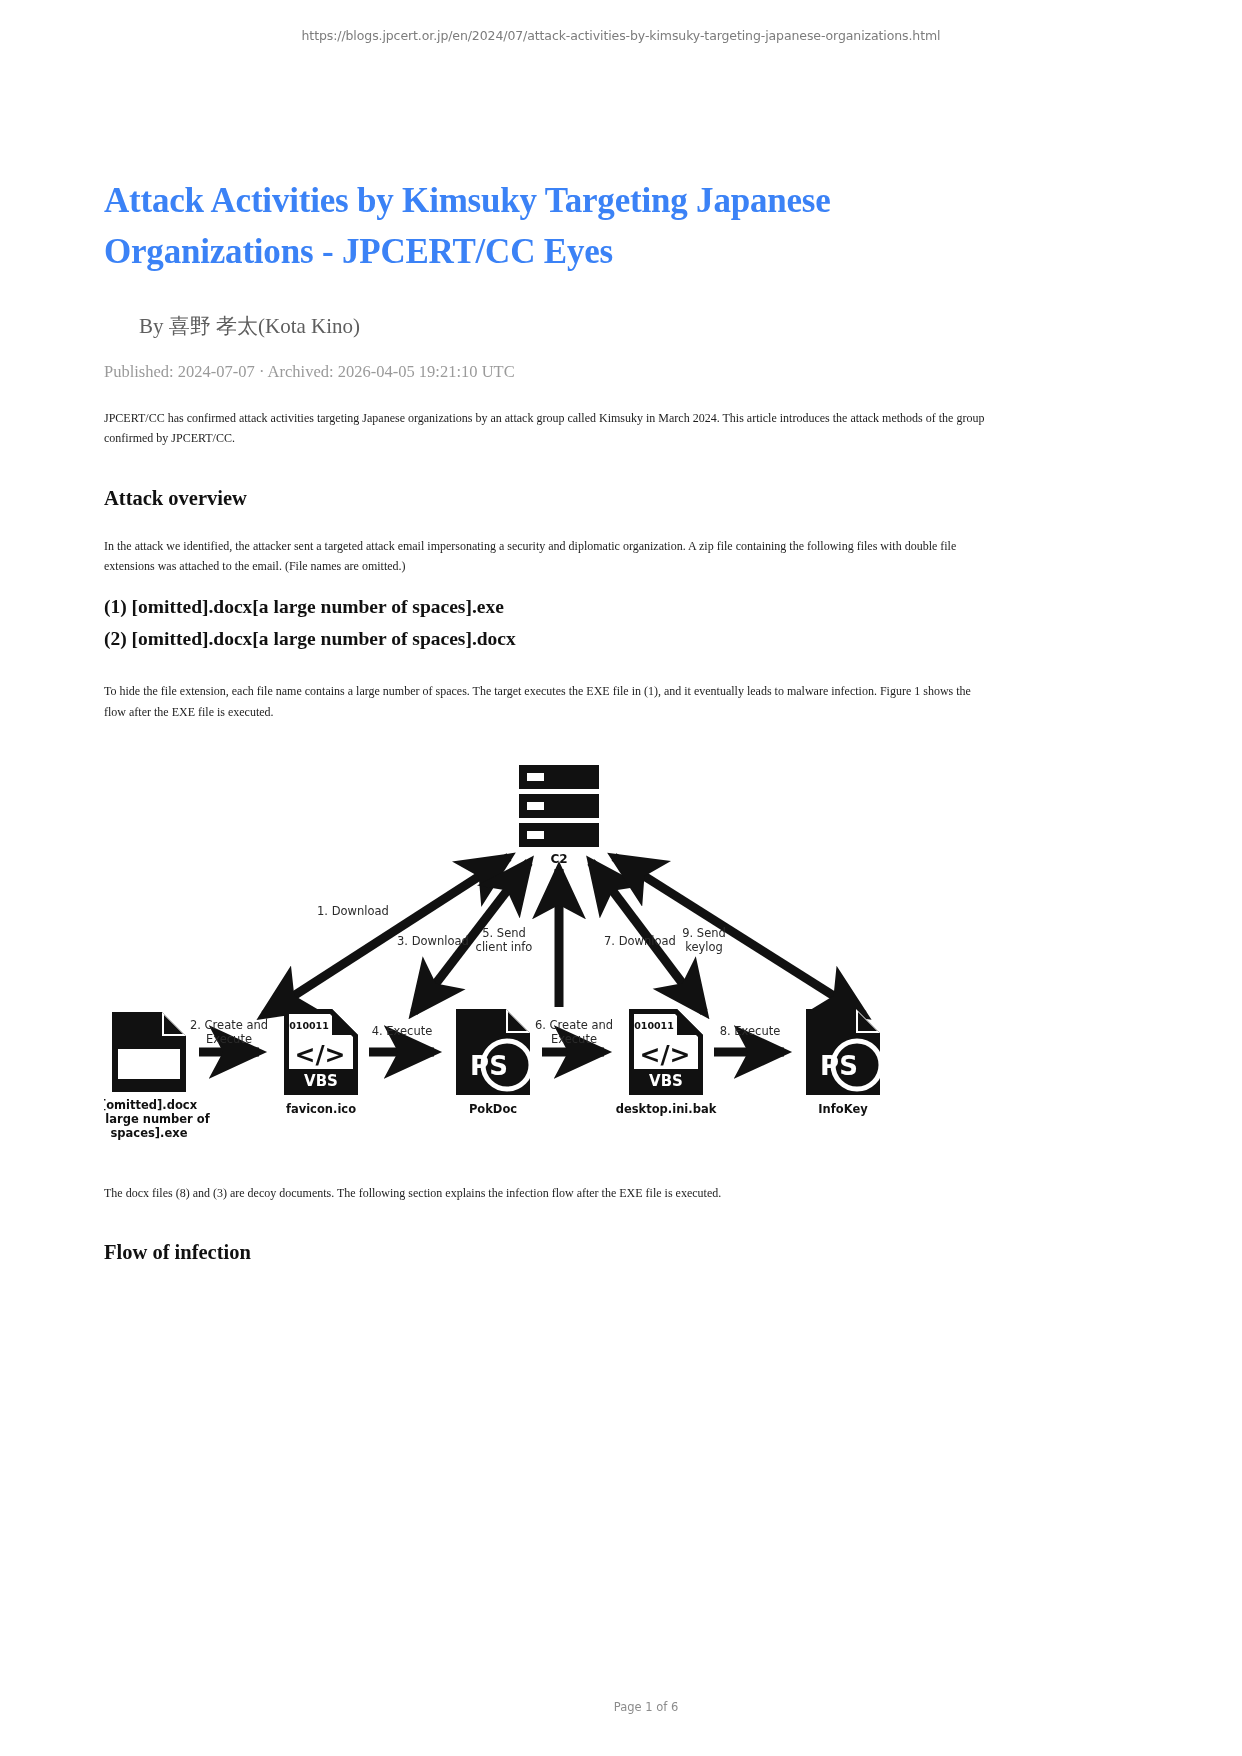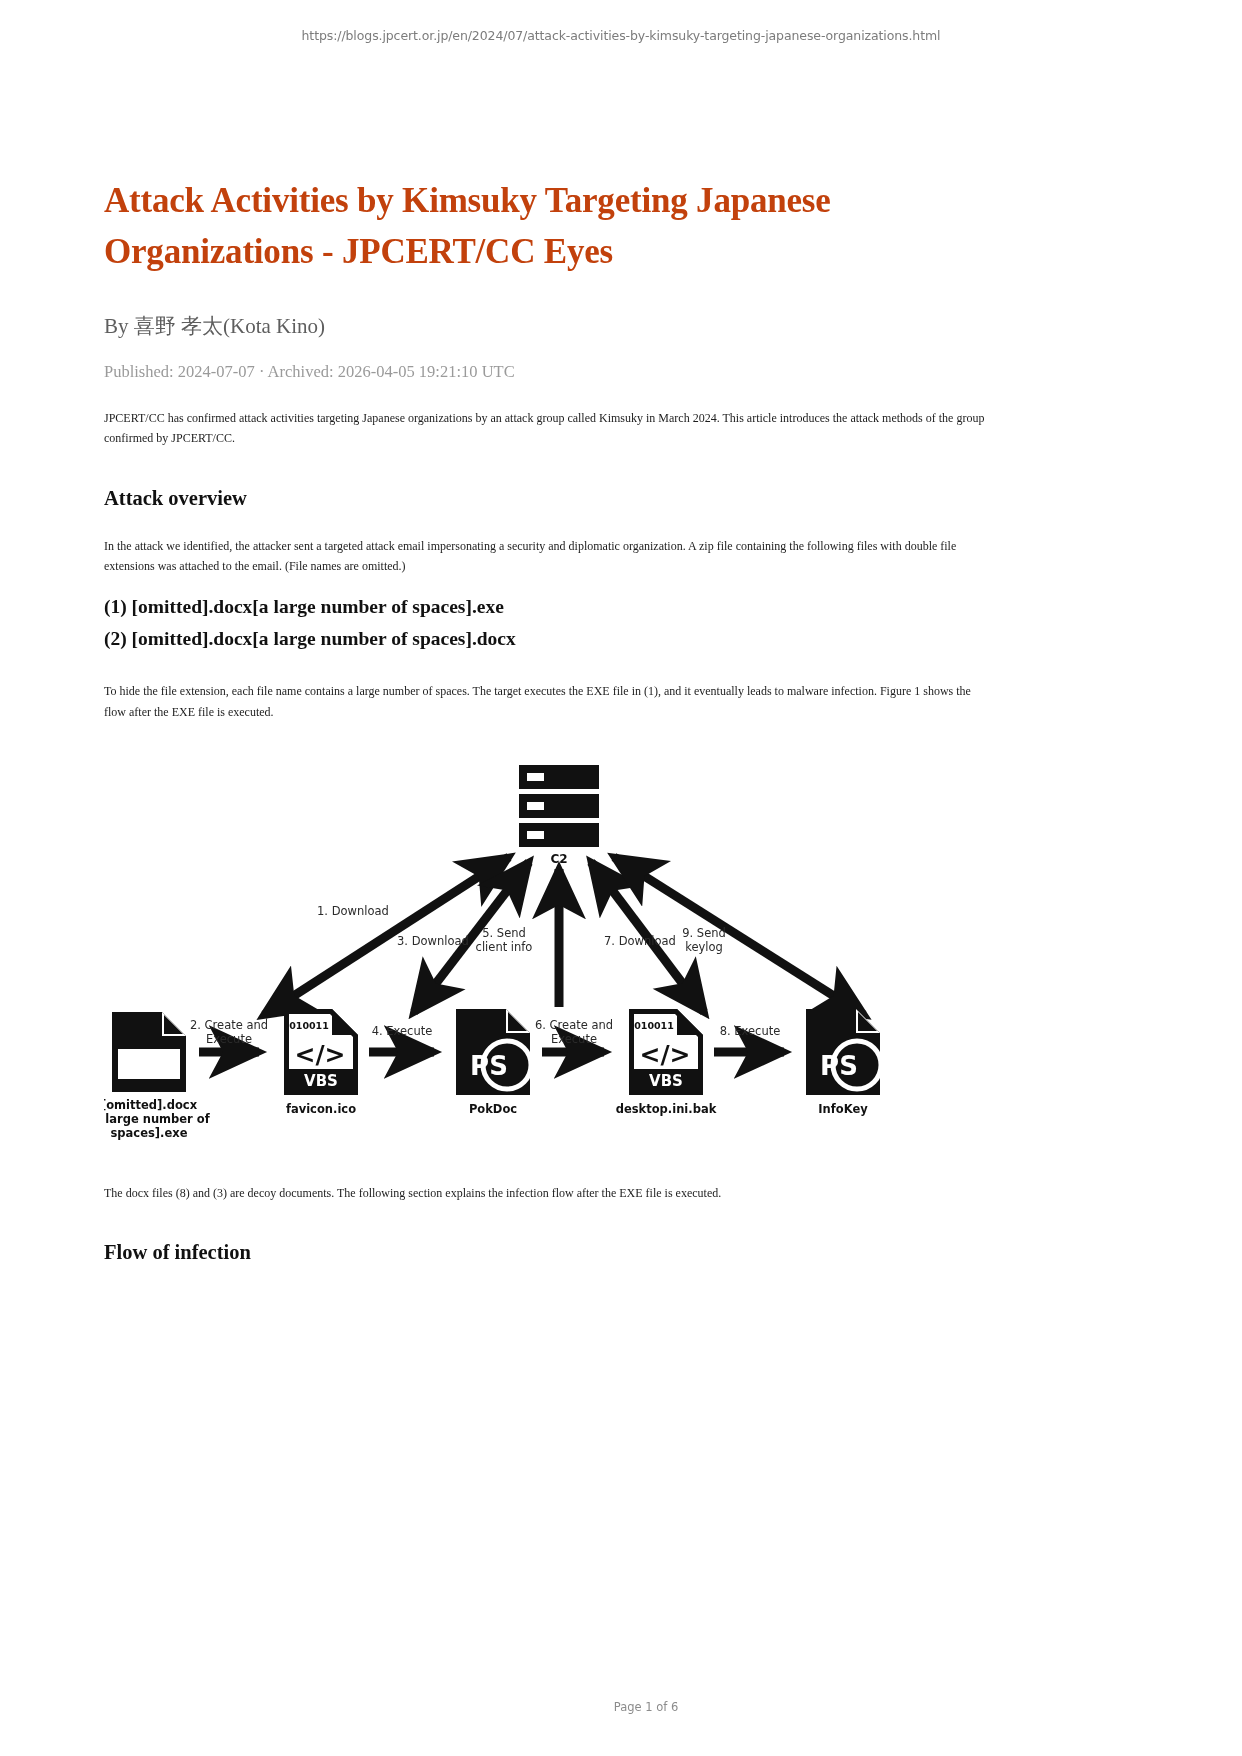--- a/index.html
+++ b/index.html
@@ -36,27 +36,28 @@
     left: 104px;
     top: 176px;
     width: 885px;
   }
   h1.title {
     font-family: "Liberation Serif", serif;
     font-weight: bold;
     font-size: 35px;
     line-height: 1.45;
     margin: 0 0 0 0;
-    color: #c2410c;
+    color: #3b82f6;
     letter-spacing: -0.2px;
   }
   .byline {
     font-size: 21px;
     color: #5e5e5e;
     margin-top: 34px;
+    margin-left: 35px;
   }
   .meta {
     font-size: 16.5px;
     color: #9a9a9a;
     margin-top: 22px;
   }
   p.body {
     font-size: 12px;
     line-height: 1.72;
     margin: 26px 0 0 0;

